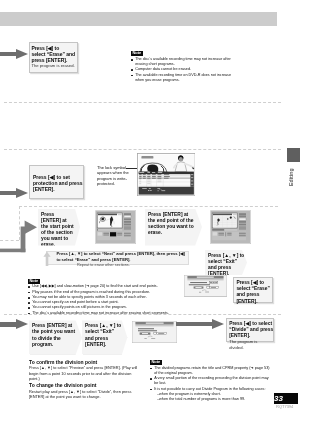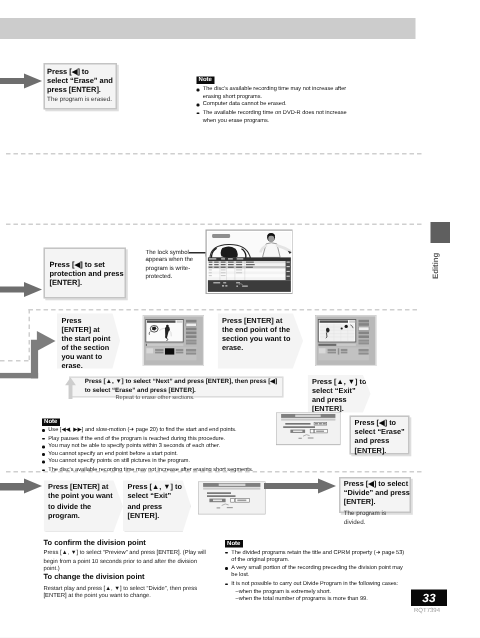--- a/index.html
+++ b/index.html
@@ -29,21 +29,21 @@
   ul.notelist{margin:0;padding:0;}
   ul.notelist li{list-style:none;position:relative;padding-left:4.2px;color:#111;}
   ul.notelist li:before{content:"";position:absolute;left:0.4px;top:2.1px;
                         width:1.7px;height:1.7px;background:#111;border-radius:50%;}
   ul.notelist li.sub2{padding-left:7px;}
   ul.notelist li.sub2:before{display:none;}
 
   .sidetab{background:#5f5f5f;}
   .sidelabel{color:#5a5a5a;font-weight:bold;white-space:nowrap;
              transform:rotate(-90deg);transform-origin:0 0;}
-  .pagenum{background:#080808;color:#fff;font-weight:bold;text-align:center;font-style:italic;}
+  .pagenum{background:#080808;color:#fff;font-weight:bold;text-align:left;font-style:italic;}
   .rqt{color:#9a9a9a;}
 
   .h3{font-weight:bold;color:#0a0a0a;}
   .body{color:#161616;}
 
   
   .penta{background:#f4f4f4;box-sizing:border-box;
          clip-path:polygon(0 0, 88% 0, 100% 50%, 88% 100%, 0 100%);
          filter:drop-shadow(1px 1px 0 rgba(0,0,0,0.12));}
   .penta .ptext{display:block;position:absolute;left:3px;top:3px;

